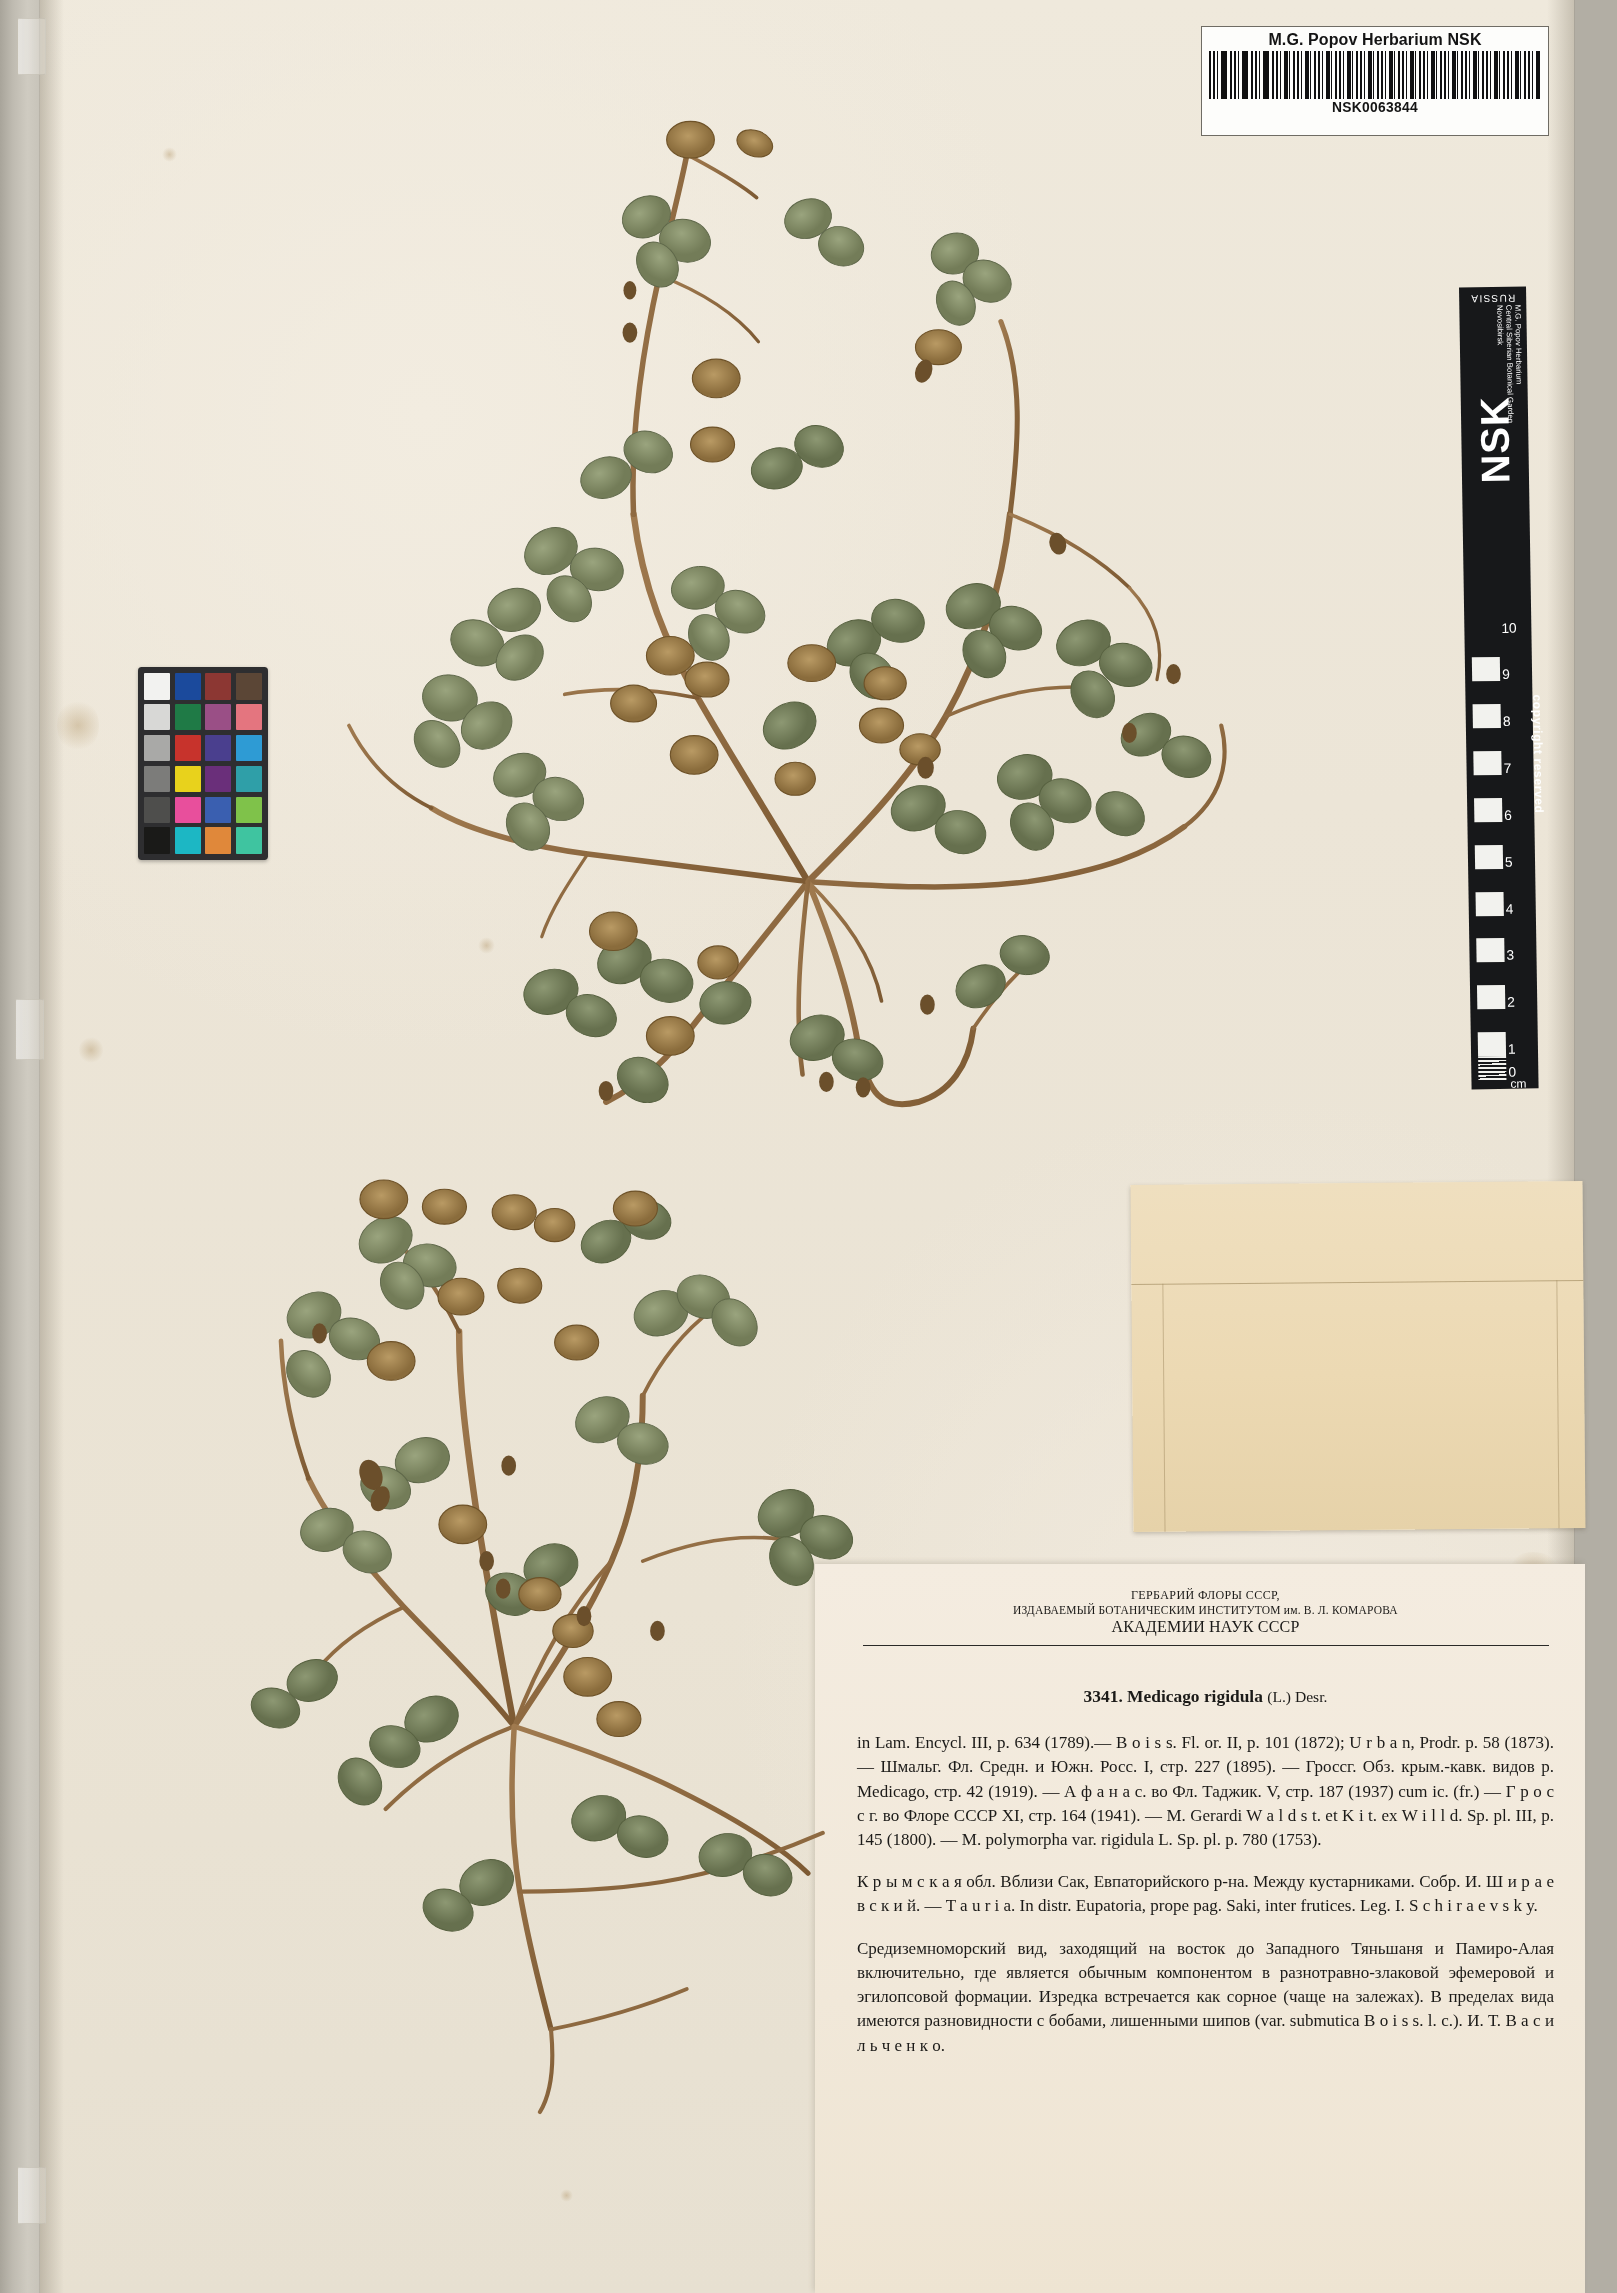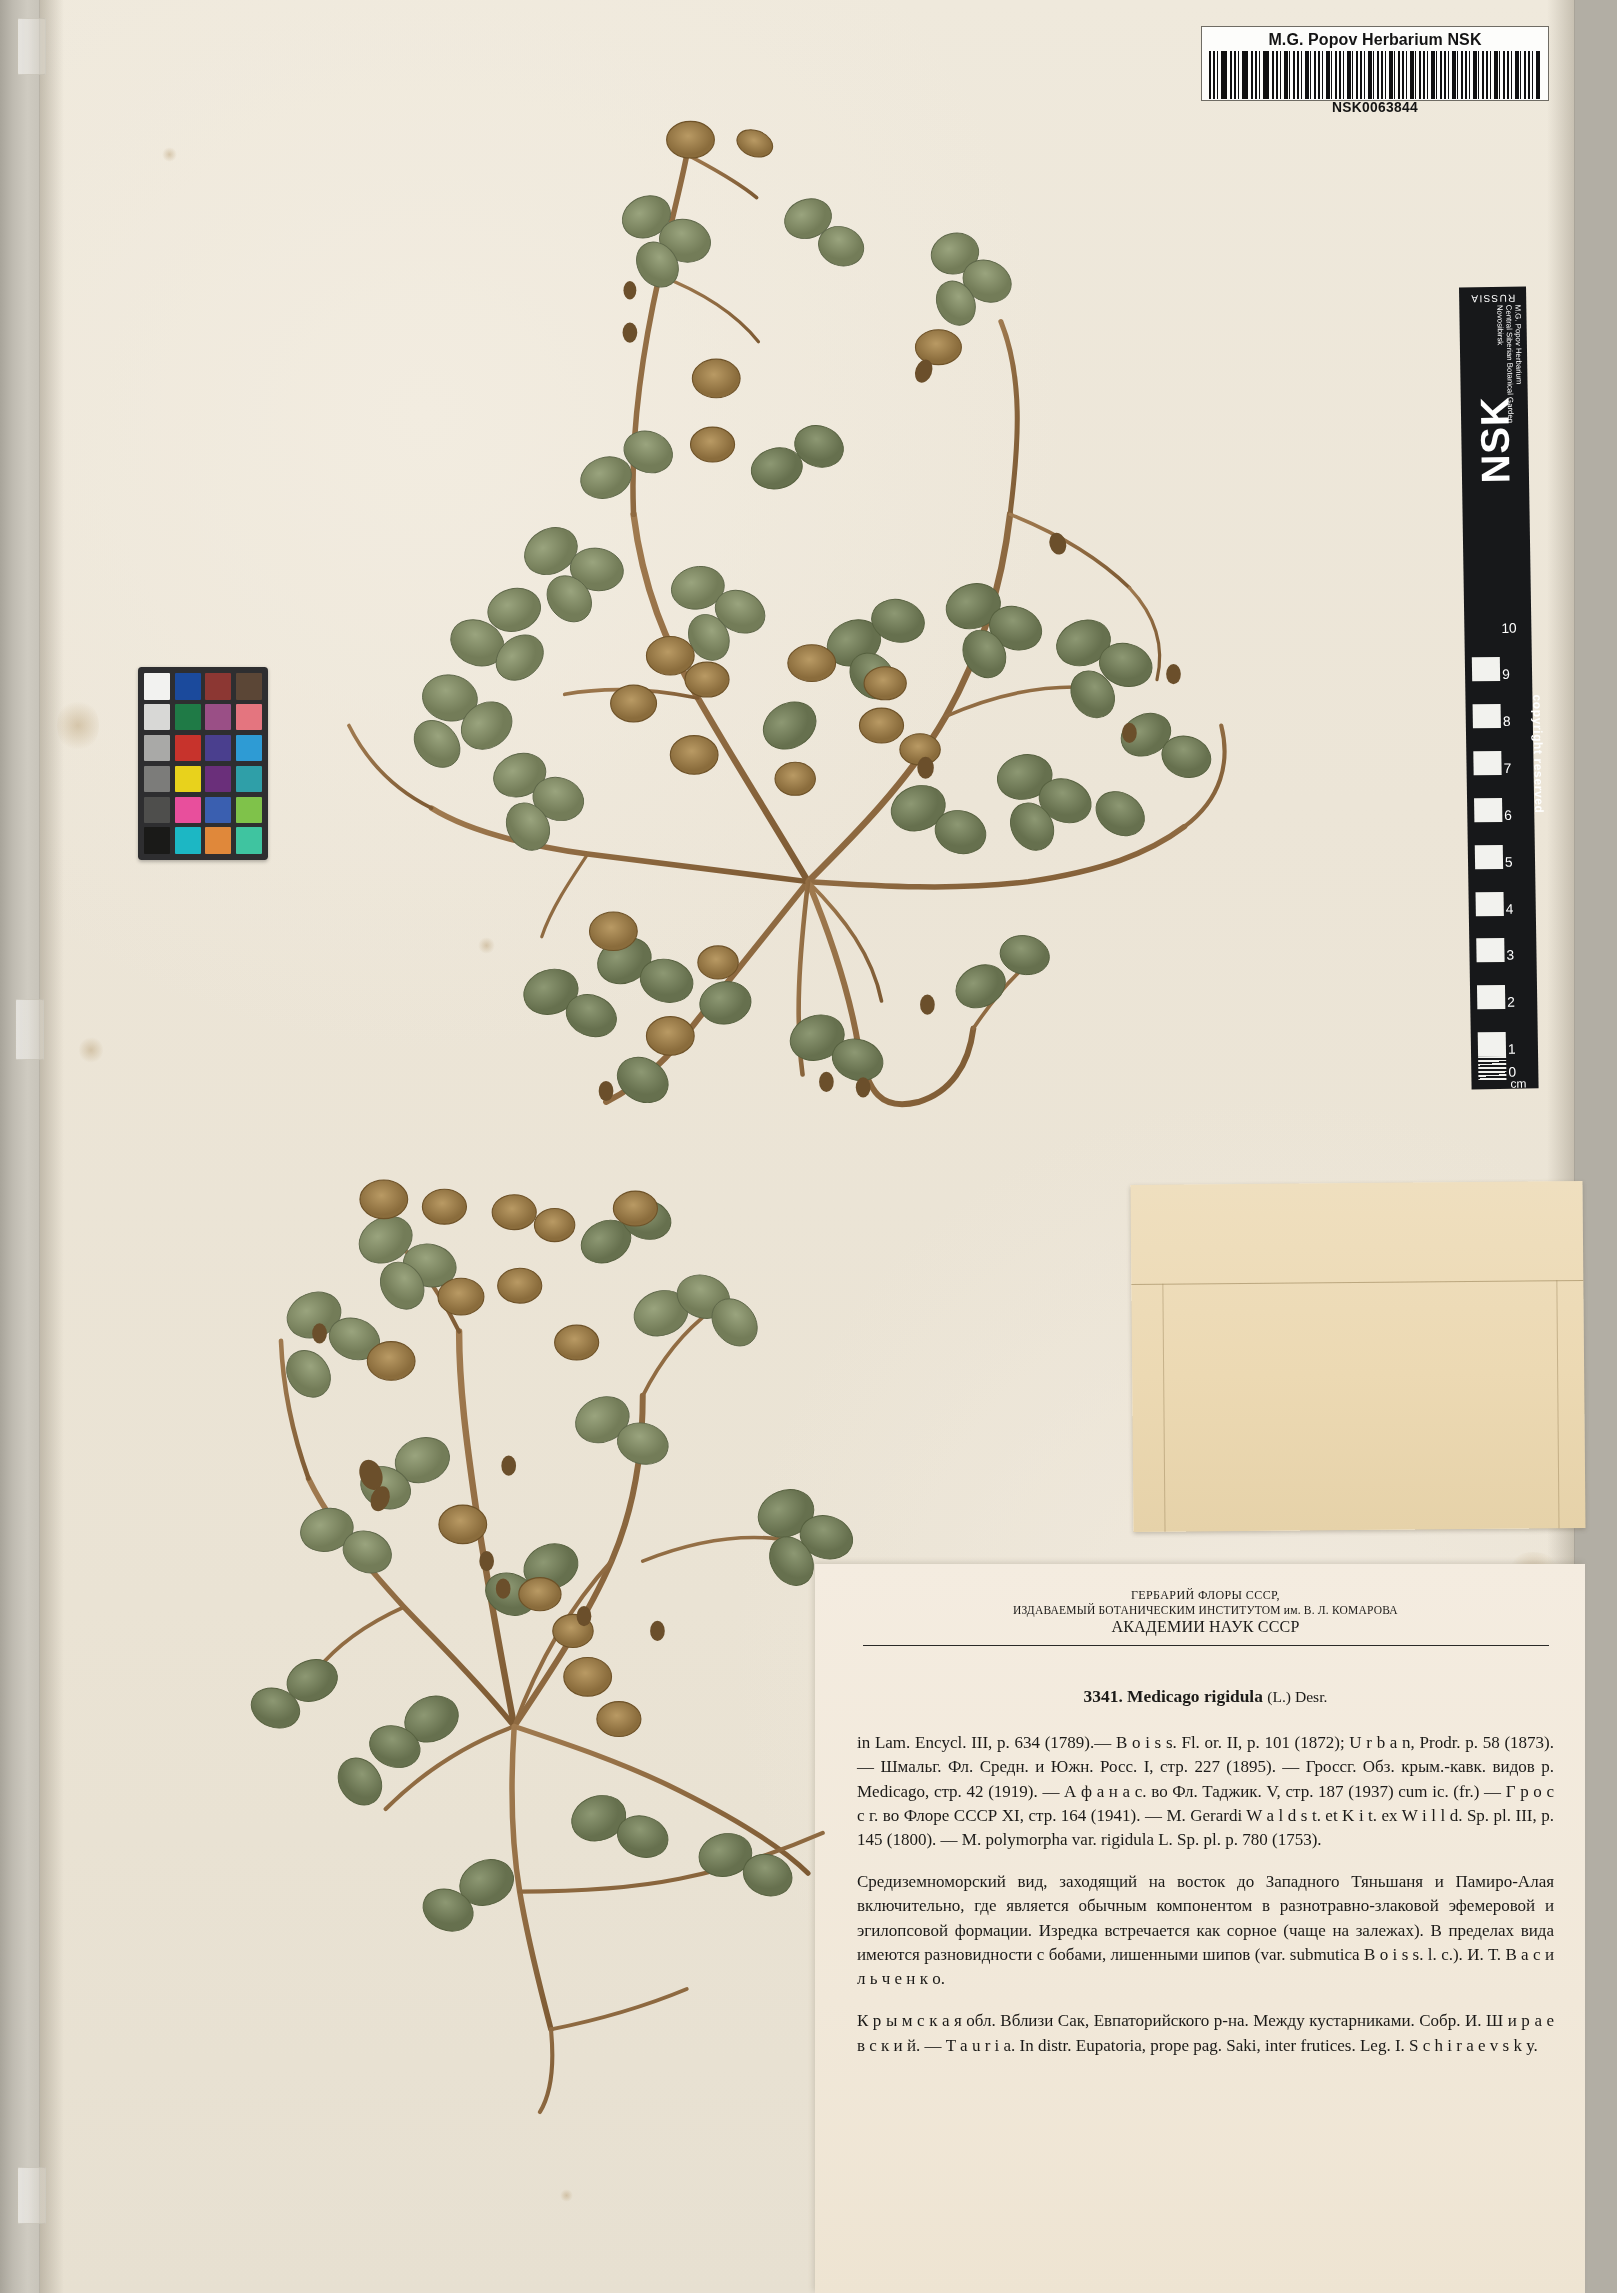--- a/index.html
+++ b/index.html
@@ -53,21 +53,21 @@
   .foxing {
     position: absolute;
     border-radius: 50%;
     background: radial-gradient(circle, rgba(178,150,104,0.42), rgba(178,150,104,0) 70%);
   }
 
   
   #barcode-label {
     position: absolute;
     left: 1201px; top: 26px;
-    width: 348px; height: 75px;
+    width: 348px; height: 110px;
     background: #fdfdfb;
     border: 0.9px solid #6f6c64;
     box-sizing: border-box;
   }
   #barcode-label .inst {
     text-align: center;
     font-size: 16px;
     font-weight: bold;
     color: #141414;
     margin-top: 3.7px;
@@ -346,22 +346,22 @@
     </div>
     <div class="rule"></div>
 
     <div class="taxon">
       <span>3341.</span>
       <span>Medicago rigidula</span>
       <span class="auth">(L.)  Desr.</span>
     </div>
 
     <div class="body">in Lam. Encycl. III, p. 634 (1789).— B o i s s. Fl. or. II, p. 101 (1872); U r b a n, Prodr. p. 58 (1873). — Шмальг. Фл. Средн. и Южн. Росс. I, стр. 227 (1895). — Гроссг. Обз. крым.-кавк. видов p. Medicago, стр. 42 (1919). — А ф а н а с. во Фл. Таджик. V, стр. 187 (1937) cum ic. (fr.) — Г р о с с г. во Флоре СССР XI, стр. 164 (1941). — M. Gerardi W a l d s t. et K i t. ex W i l l d. Sp. pl. III, p. 145 (1800). — M. polymorpha var. rigidula L. Sp. pl. p. 780 (1753).</div>
+    <div class="body para">К р ы м с к а я  обл. Вблизи Сак, Евпаторийского р-на. Между кустарниками. Собр. И.  Ш и р а е в с к и й. — T a u r i a. In distr. Eupatoria, prope pag. Saki, inter frutices. Leg. I. S c h i r a e v s k y.</div>
     <div class="body para">Средиземноморский вид, заходящий на восток до Западного Тяньшаня и Памиро-Алая включительно, где является обычным компонентом в разнотравно-злаковой эфемеровой и эгилопсовой формации. Изредка встречается как сорное (чаще на залежах). В пределах вида имеются разновидности с бобами, лишенными шипов (var. submutica B o i s s. l. c.). И. Т. В а с и л ь ч е н к о.</div>
-    <div class="body para">К р ы м с к а я  обл. Вблизи Сак, Евпаторийского р-на. Между кустарниками. Собр. И.  Ш и р а е в с к и й. — T a u r i a. In distr. Eupatoria, prope pag. Saki, inter frutices. Leg. I. S c h i r a e v s k y.</div>
   </div>
 
   <svg class="plant" width="1617" height="2294" aria-hidden="true" viewBox="0 0 1761 2498">
     <defs>
       <linearGradient id="stemg" x1="0" y1="0" x2="1" y2="1">
         <stop offset="0%" stop-color="#a07a4f"></stop>
         <stop offset="100%" stop-color="#7d5a33"></stop>
       </linearGradient>
       <radialGradient id="leafg" cx="40%" cy="35%">
         <stop offset="0%" stop-color="#9aa47e"></stop>

